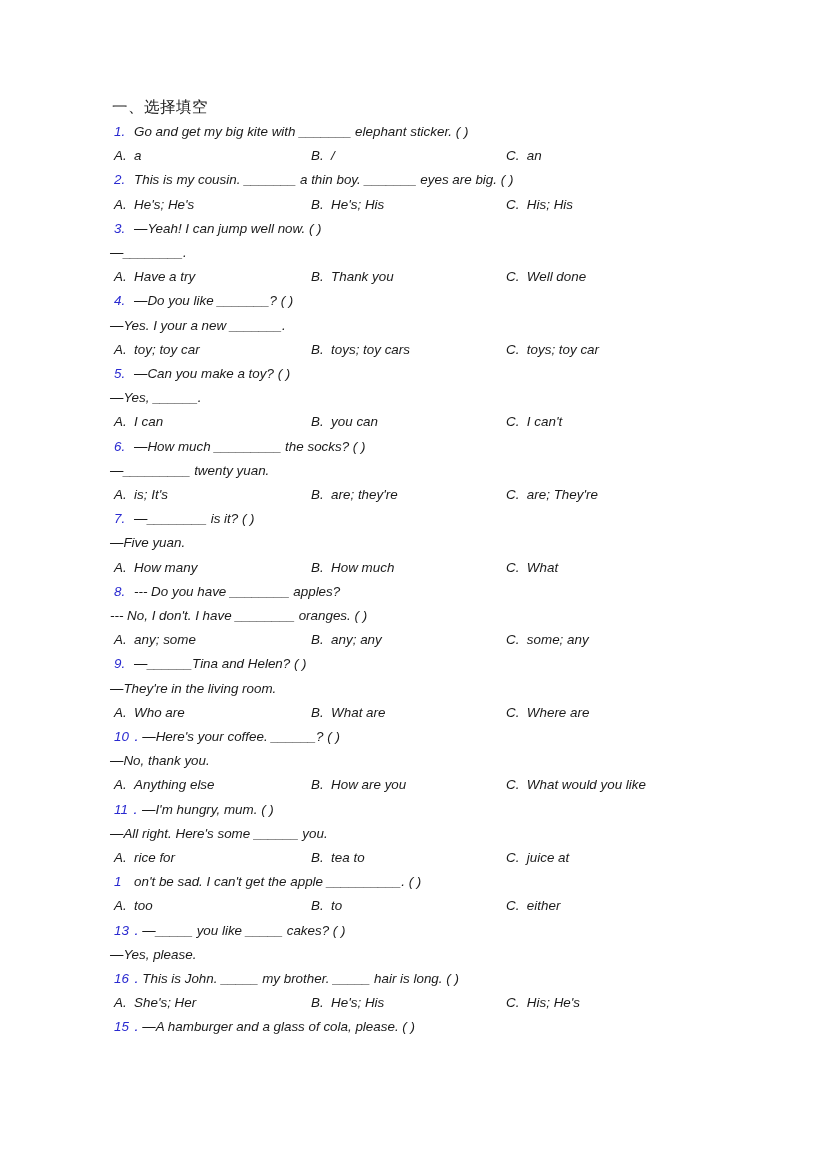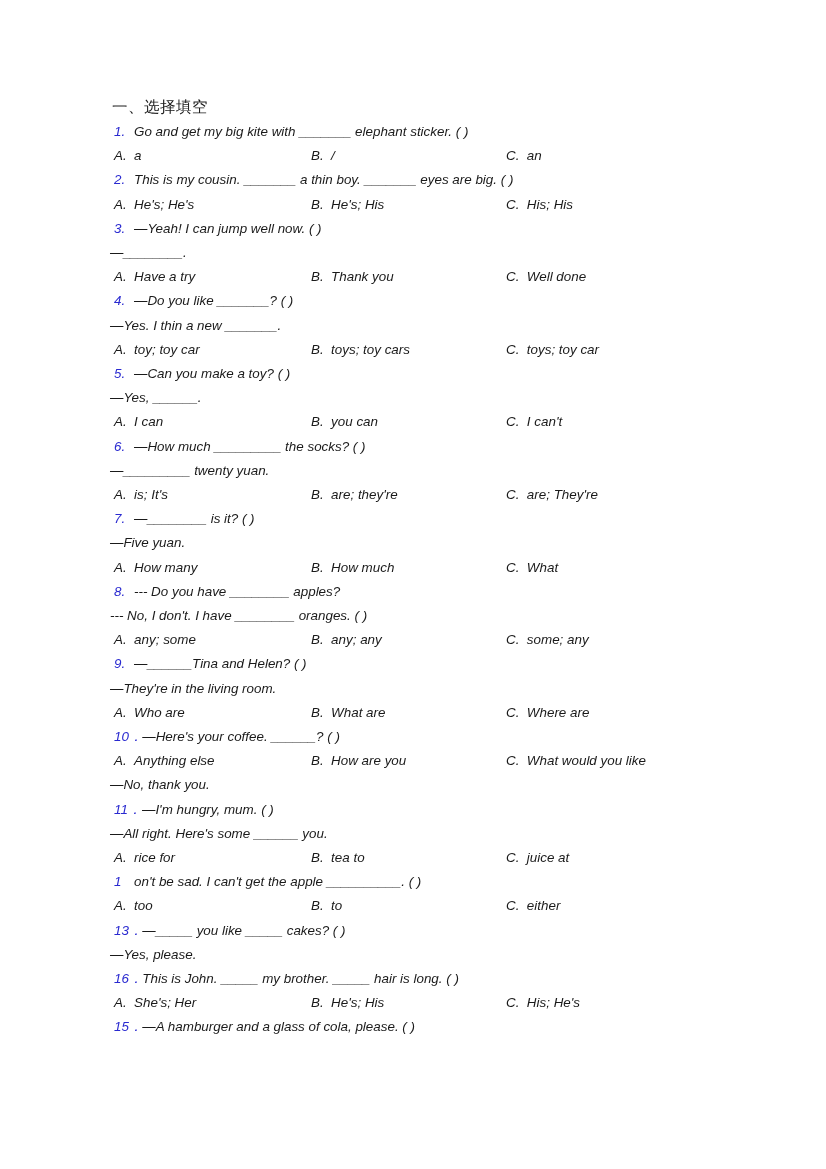--- a/index.html
+++ b/index.html
@@ -100,21 +100,21 @@
         <div class="line stem"><span class="qnum narrow">3.</span><span>—Yeah! I can jump well now. (  )</span></div>
         <div class="line cont">—________.</div>
         <div class="line options">
           <div class="opt opt-a"><span class="opt-key">A.</span><span>&nbsp;&nbsp;Have a try</span></div>
           <div class="opt opt-b"><span class="opt-key">B.</span><span>&nbsp;&nbsp;Thank you</span></div>
           <div class="opt opt-c"><span class="opt-key">C.</span><span>&nbsp;&nbsp;Well done</span></div>
         </div>
       </div>
       <div class="question">
         <div class="line stem"><span class="qnum narrow">4.</span><span>—Do you like _______? (  )</span></div>
-        <div class="line cont">—Yes. I thin a new _______.</div>
+        <div class="line cont">—Yes. I your a new _______.</div>
         <div class="line options">
           <div class="opt opt-a"><span class="opt-key">A.</span><span>&nbsp;&nbsp;toy; toy car</span></div>
           <div class="opt opt-b"><span class="opt-key">B.</span><span>&nbsp;&nbsp;toys; toy cars</span></div>
           <div class="opt opt-c"><span class="opt-key">C.</span><span>&nbsp;&nbsp;toys; toy car</span></div>
         </div>
       </div>
       <div class="question">
         <div class="line stem"><span class="qnum narrow">5.</span><span>—Can you make a toy? (  )</span></div>
         <div class="line cont">—Yes, ______.</div>
         <div class="line options">
@@ -154,26 +154,26 @@
         <div class="line stem"><span class="qnum narrow">9.</span><span>—______Tina and Helen? (  )</span></div>
         <div class="line cont">—They're in the living room.</div>
         <div class="line options">
           <div class="opt opt-a"><span class="opt-key">A.</span><span>&nbsp;&nbsp;Who are</span></div>
           <div class="opt opt-b"><span class="opt-key">B.</span><span>&nbsp;&nbsp;What are</span></div>
           <div class="opt opt-c"><span class="opt-key">C.</span><span>&nbsp;&nbsp;Where are</span></div>
         </div>
       </div>
       <div class="question">
         <div class="line stem"><span class="qnum wide">10．</span><span>—Here's your coffee. ______? (  )</span></div>
+        <div class="line cont">—No, thank you.</div>
         <div class="line options">
           <div class="opt opt-a"><span class="opt-key">A.</span><span>&nbsp;&nbsp;Anything else</span></div>
           <div class="opt opt-b"><span class="opt-key">B.</span><span>&nbsp;&nbsp;How are you</span></div>
           <div class="opt opt-c"><span class="opt-key">C.</span><span>&nbsp;&nbsp;What would you like</span></div>
         </div>
-        <div class="line cont">—No, thank you.</div>
       </div>
       <div class="question">
         <div class="line stem"><span class="qnum wide">11．</span><span>—I'm hungry, mum. (  )</span></div>
         <div class="line cont">—All right. Here's some ______ you.</div>
         <div class="line options">
           <div class="opt opt-a"><span class="opt-key">A.</span><span>&nbsp;&nbsp;rice for</span></div>
           <div class="opt opt-b"><span class="opt-key">B.</span><span>&nbsp;&nbsp;tea to</span></div>
           <div class="opt opt-c"><span class="opt-key">C.</span><span>&nbsp;&nbsp;juice at</span></div>
         </div>
       </div>

